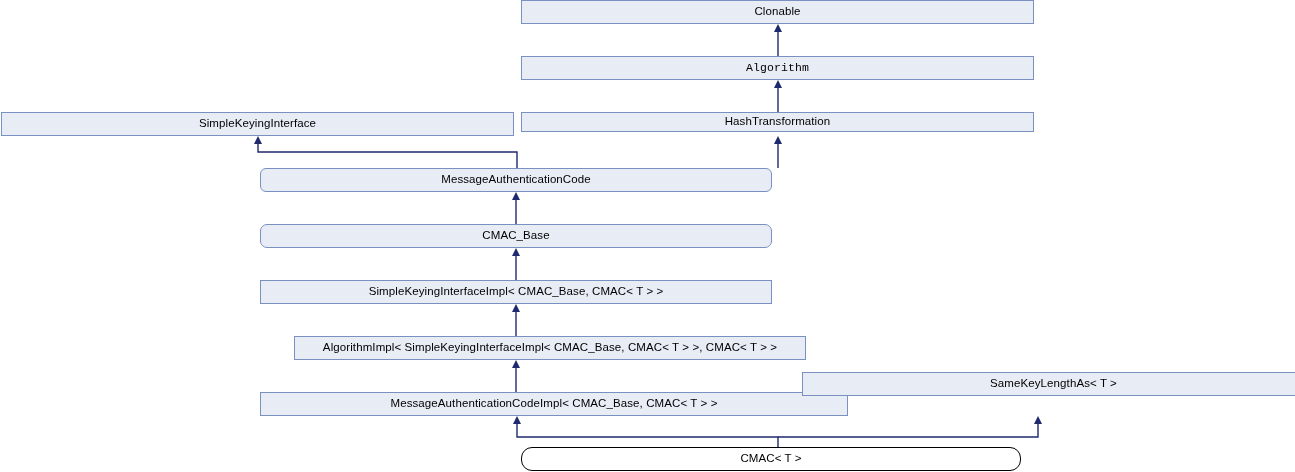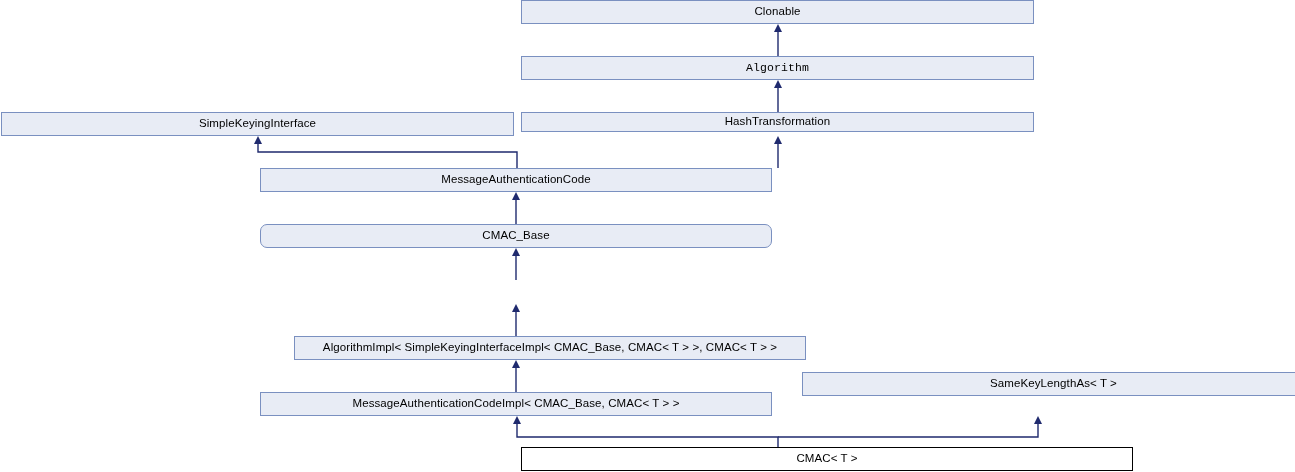--- a/index.html
+++ b/index.html
@@ -122,38 +122,41 @@
   </div>
 
   <div class="node" style="left:1px; top:112px; width:513px; height:24px;">
     <span class="label">SimpleKeyingInterface</span>
   </div>
 
   <div class="node" style="left:521px; top:112px; width:513px; height:20px;">
     <span class="label">HashTransformation</span>
   </div>
 
-  <div class="node" style="left:260px; top:168px; width:512px; height:24px;">
+  <div class="node" style="left:260px; top:168px; width:512px; height:24px;border-radius:6px;">
     <span class="label">MessageAuthenticationCode</span>
   </div>
 
   <div class="node" style="left:260px; top:224px; width:512px; height:24px;border-radius:7px;">
     <span class="label">CMAC_Base</span>
   </div>
 
+  <div class="node" style="left:260px; top:280px; width:512px; height:24px;">
+    <span class="label">SimpleKeyingInterfaceImpl&lt; CMAC_Base, CMAC&lt; T &gt; &gt;</span>
+  </div>
 
   <div class="node" style="left:260px; top:336px; width:512px; height:24px;margin-left:34px;">
     <span class="label">AlgorithmImpl&lt; SimpleKeyingInterfaceImpl&lt; CMAC_Base, CMAC&lt; T &gt; &gt;, CMAC&lt; T &gt; &gt;</span>
   </div>
 
-  <div class="node" style="left:260px; top:392px; width:512px; height:24px;">
+  <div class="node" style="left:260px; top:392px; width:588px; height:24px;">
     <span class="label">MessageAuthenticationCodeImpl&lt; CMAC_Base, CMAC&lt; T &gt; &gt;</span>
   </div>
 
   <div class="node" style="left:786px; top:372px; width:503px; height:24px;margin-left:16px;">
     <span class="label">SameKeyLengthAs&lt; T &gt;</span>
   </div>
 
-  <div class="node leaf" style="left:521px; top:447px; width:612px; height:24px;">
+  <div class="node leaf" style="left:521px; top:447px; width:500px; height:24px;border-radius:11px;">
     <span class="label">CMAC&lt; T &gt;</span>
   </div>
 
 </div>
 
 </body></html>

